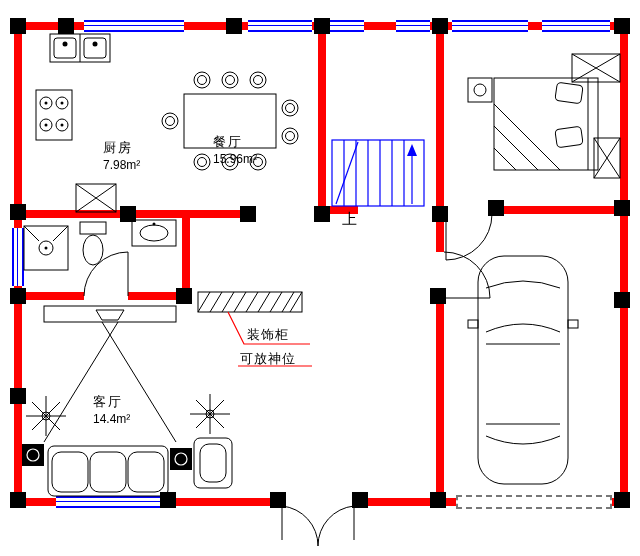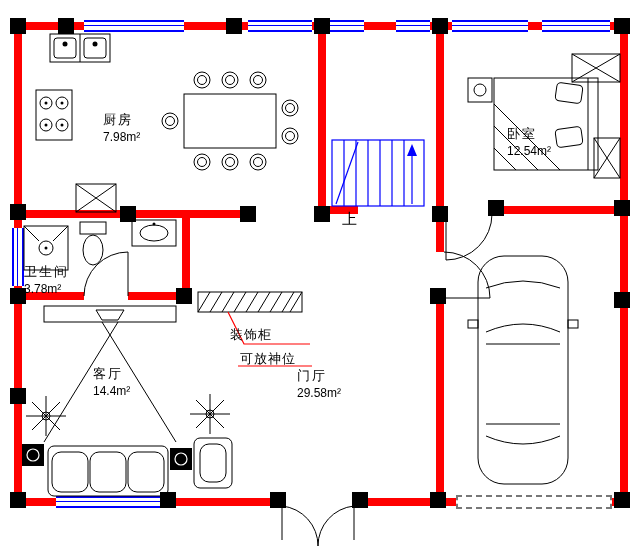--- a/index.html
+++ b/index.html
@@ -20,21 +20,21 @@
   .winv::after { content:""; position:absolute; top:0; bottom:0; left:50%; width:1px; margin-left:-1px; background:var(--window,#0000ff); }
   .col { position:absolute; width:16px; height:16px; background:var(--column,#000000); z-index:3; }
   .fsvg { position:absolute; left:0; top:0; z-index:4; }
   .ln  { stroke:var(--ink,#000000); stroke-width:1; fill:none; }
   .lnf { fill:var(--ink,#000000); stroke:none; }
   .wln { stroke:#ffffff; stroke-width:1.2; fill:none; }
   .bl  { stroke:var(--window,#0000ff); stroke-width:1.2; fill:none; }
   .blf { fill:var(--window,#0000ff); stroke:none; }
   .rd  { stroke:var(--wall,#ff0000); stroke-width:1.2; fill:none; }
   .rlabel { position:absolute; color:var(--ink,#000000); font-size:13px; letter-spacing:2px; line-height:1.35; white-space:nowrap; z-index:6; }
-  .rlabel .rname { display:block; }
+  .rlabel .rname { display:block;margin-top:28px; }
   .rlabel .area { display:block; font-size:12px; letter-spacing:0; }
   .up-label { font-size:15px; letter-spacing:0; }
   .note { font-size:13px; letter-spacing:1px; }
 </style>
 </head>
 <body>
 
 <div class="plan">
 
   <div class="wall" style="left:14px;top:22px;width:614px;height:8px"></div>
@@ -282,34 +282,26 @@
     <g class="rd">
       <polyline points="228,312 244,344 310,344"></polyline>
       <line x1="238" y1="366" x2="312" y2="366"></line>
     </g>
   </svg>
 
   <div class="rlabel" style="left:103px;top:111px">
     <span class="rname">厨房</span>
     <span class="area">7.98m²</span>
   </div>
-  <div class="rlabel" style="left:507px;top:125px">
-    <span class="rname">卧室</span>
-    <span class="area">12.54m²</span>
-  </div>
-  <div class="rlabel" style="left:24px;top:263px">
-    <span class="rname">卫生间</span>
-    <span class="area">3.78m²</span>
+  <div class="rlabel" style="left:213px;top:105px">
+    <span class="rname">餐厅</span>
+    <span class="area">15.96m²</span>
   </div>
   <div class="rlabel" style="left:93px;top:365px">
     <span class="rname">客厅</span>
     <span class="area">14.4m²</span>
   </div>
-  <div class="rlabel" style="left:297px;top:367px">
-    <span class="rname">门厅</span>
-    <span class="area">29.58m²</span>
-  </div>
 
   <div class="rlabel up-label" style="left:342px;top:209px">上</div>
-  <div class="rlabel note" style="left:230px;top:326px">装饰柜</div>
+  <div class="rlabel note" style="left:247px;top:326px">装饰柜</div>
   <div class="rlabel note" style="left:240px;top:350px">可放神位</div>
 
 </div>
 
 </body></html>

